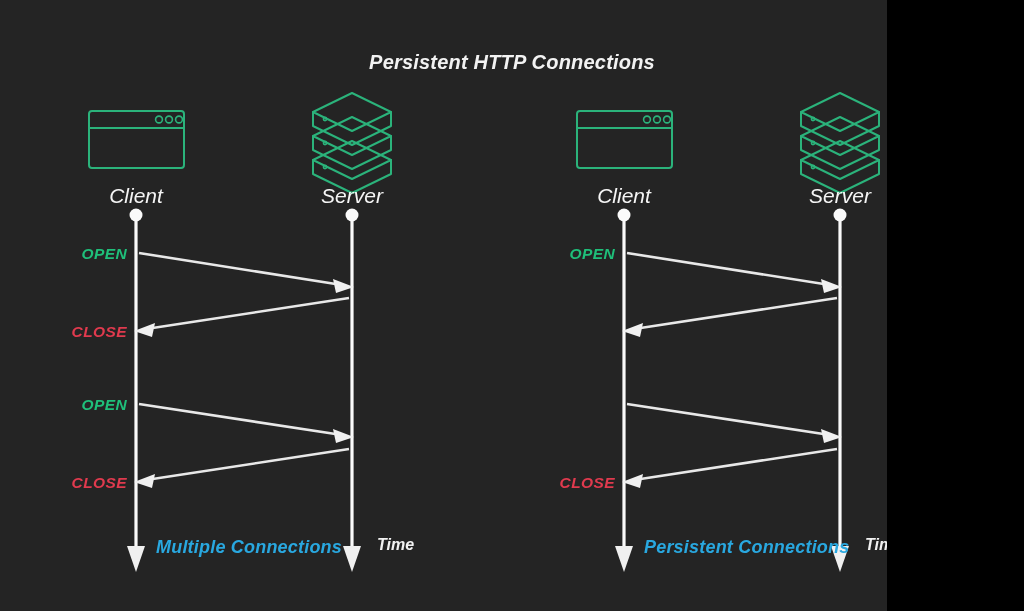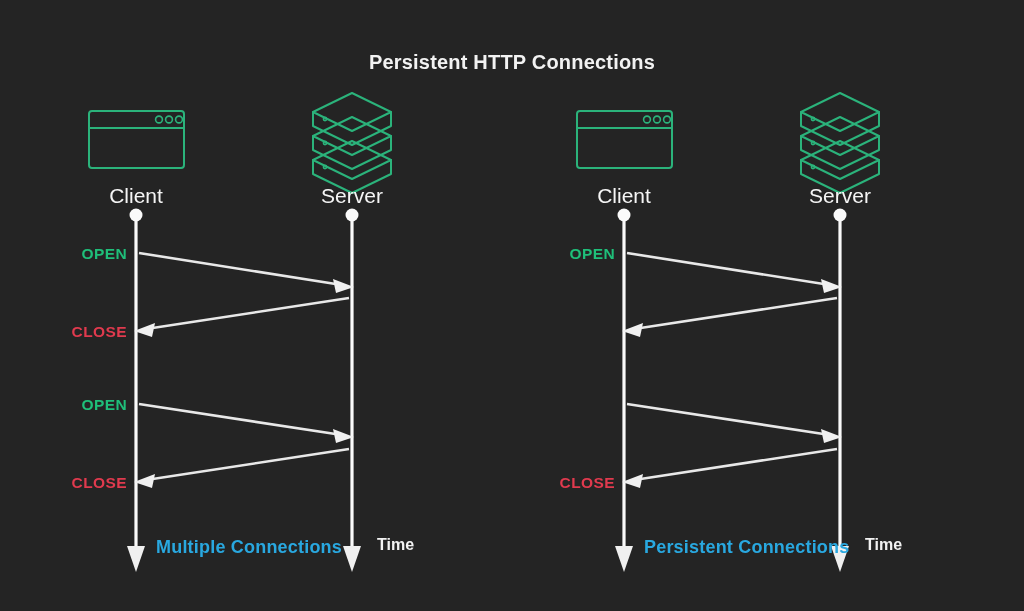--- a/index.html
+++ b/index.html
@@ -2,25 +2,26 @@
 <html><head>
 <meta charset="utf-8">
 <style>
   html, body {
     margin: 0;
     padding: 0;
     background: #000;
   }
   #stage {
     position: relative;
-    width: 1024px;
+    width: 887px;
     height: 611px;
     background: #242424;
     overflow: hidden;
     font-family: "Liberation Sans", sans-serif;
+    font-style: italic;
     -webkit-font-smoothing: antialiased;
   }
   #diagram-svg {
     position: absolute;
     inset: 0;
     width: 1024px;
     height: 611px;
     display: block;
   }
   .title-text {

